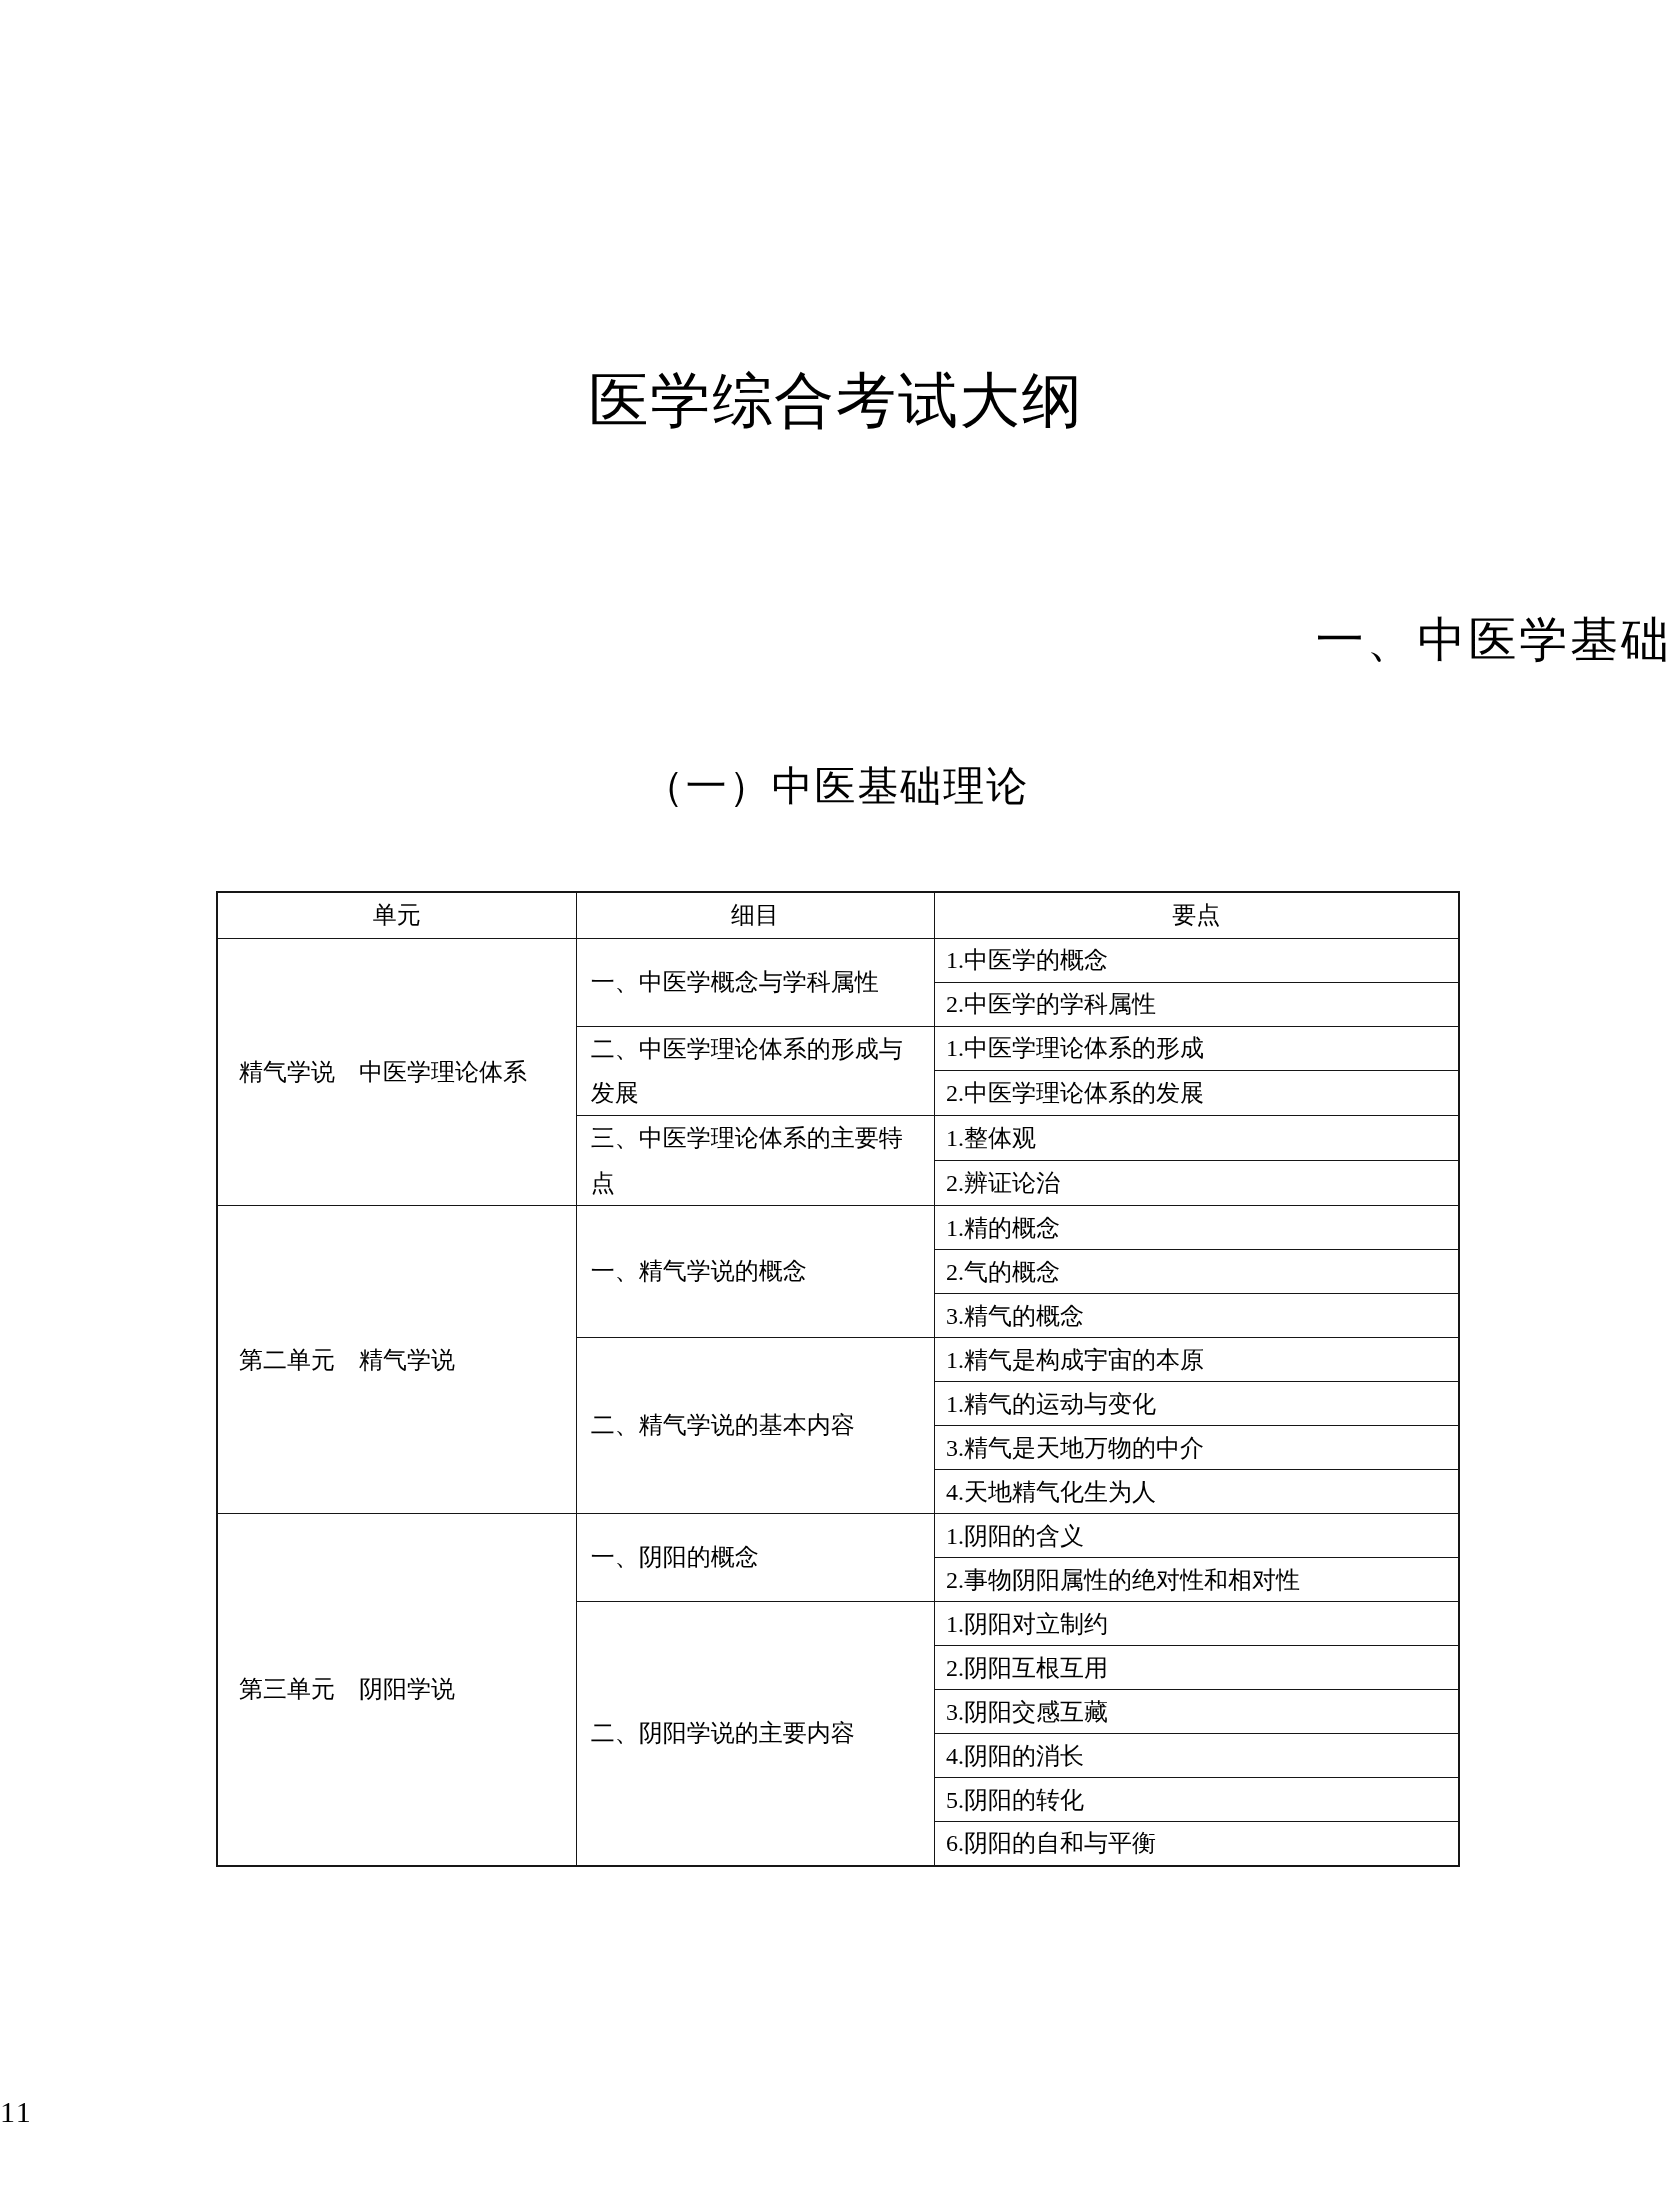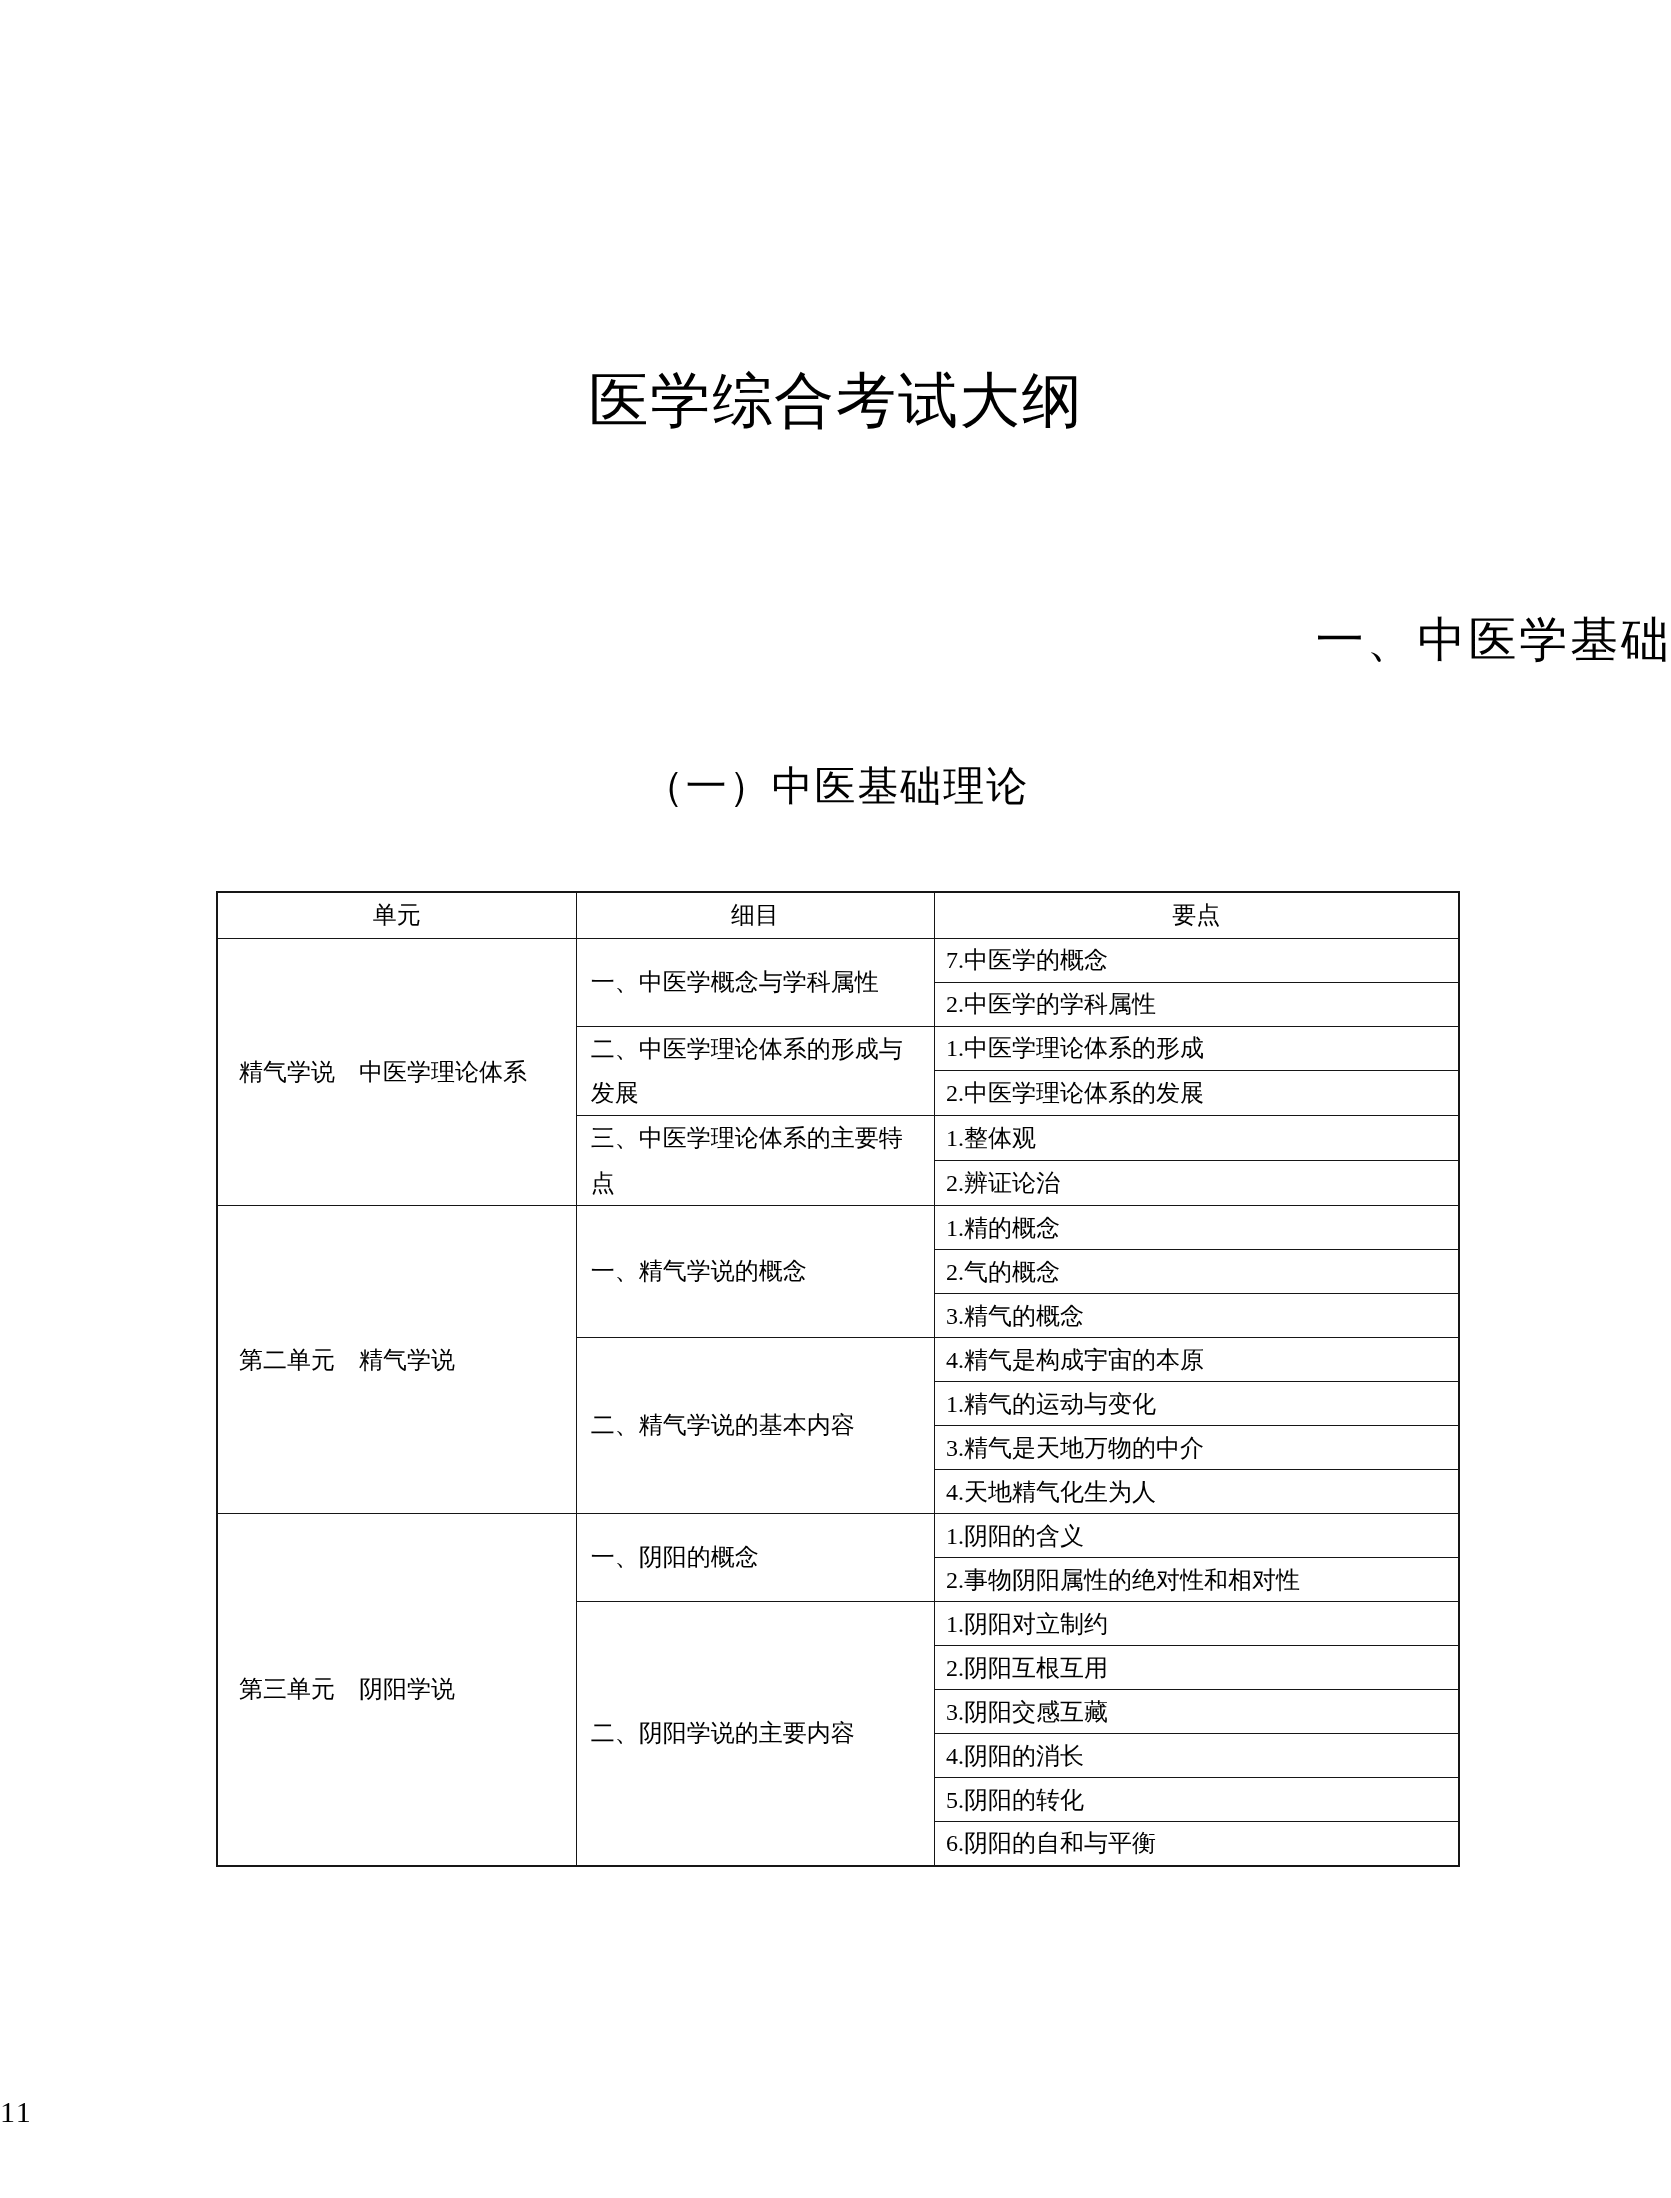--- a/index.html
+++ b/index.html
@@ -117,21 +117,21 @@
     <tr>
       <th>单元</th>
       <th>细目</th>
       <th>要点</th>
     </tr>
   </thead>
   <tbody id="syllabus-body">
       <tr>
         <td class="unit-cell" rowspan="6">精气学说　中医学理论体系</td>
         <td class="detail-cell" rowspan="2">一、中医学概念与学科属性</td>
-        <td class="point-cell">7.中医学的概念</td>
+        <td class="point-cell">1.中医学的概念</td>
       </tr>
       <tr>
         <td class="point-cell">2.中医学的学科属性</td>
       </tr>
       <tr>
         <td class="detail-cell" rowspan="2">二、中医学理论体系的形成与发展</td>
         <td class="point-cell">1.中医学理论体系的形成</td>
       </tr>
       <tr>
         <td class="point-cell">2.中医学理论体系的发展</td>
@@ -149,21 +149,21 @@
         <td class="point-cell">1.精的概念</td>
       </tr>
       <tr>
         <td class="point-cell">2.气的概念</td>
       </tr>
       <tr>
         <td class="point-cell">3.精气的概念</td>
       </tr>
       <tr>
         <td class="detail-cell" rowspan="4">二、精气学说的基本内容</td>
-        <td class="point-cell">4.精气是构成宇宙的本原</td>
+        <td class="point-cell">1.精气是构成宇宙的本原</td>
       </tr>
       <tr>
         <td class="point-cell">1.精气的运动与变化</td>
       </tr>
       <tr>
         <td class="point-cell">3.精气是天地万物的中介</td>
       </tr>
       <tr>
         <td class="point-cell">4.天地精气化生为人</td>
       </tr>

